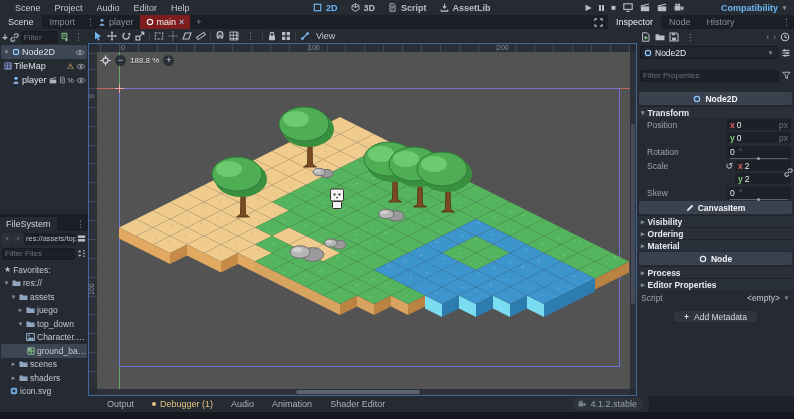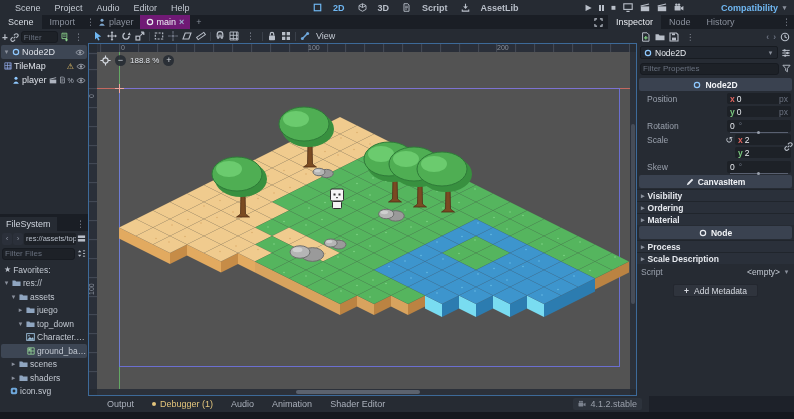--- a/index.html
+++ b/index.html
@@ -8,36 +8,36 @@
        -webkit-user-select:none;user-select:none;cursor:default}
   #root{position:relative;width:794px;height:419px;background:#15181e;overflow:hidden}
   .ic{display:inline-block;vertical-align:middle;flex:none}
   svg.ic *{vector-effect:non-scaling-stroke}
 
   
   .menubar{position:absolute;left:0;top:0;width:794px;height:15px;background:#262b33;
            display:flex;align-items:center;padding:0 8px;gap:0}
   .menu-item{padding:0 7px;color:#c3c9d2}
   .workspaces{position:absolute;left:313px;top:0;height:15px;display:flex;align-items:center;gap:13px}
-  .ws{display:flex;gap:11px;color:#b9bfc9}
+  .ws{display:flex;gap:4px;color:#b9bfc9}
   .ws.active{color:#6fb7f2}
   .transport{position:absolute;right:110px;top:0;height:15px;display:flex;align-items:center;gap:7px;color:#b9bfc9}
   .tbtn{display:flex;align-items:center}
   .pausebars{display:flex;gap:1.5px}.pausebars i{display:block;width:2px;height:6px;background:#b9bfc9}
   .renderer{position:absolute;right:6px;top:0;height:15px;display:flex;align-items:center;gap:3px;color:#6fb7f2;font-weight:bold}
 
   
   .tabbar{position:absolute;left:0;top:15px;width:794px;height:14px;background:#1a1e25;display:flex;align-items:stretch}
   .dock-tabs{width:88px;display:flex}
   .dtab{padding:0 8px;display:flex;align-items:center;color:#8a909c}
   .dtab.active{background:#262b33;color:#d8dde4}
   .dots{color:#8a909c;display:flex;align-items:center;padding:0 3px}
   .scene-tabs{display:flex;align-items:stretch;margin-left:4px}
   .stab{display:flex;align-items:center;gap:3px;padding:0 6px;color:#8a909c}
-  .stab.active{background:#701a75;color:#eef1f5}
+  .stab.active{background:#7f1d1d;color:#eef1f5}
   .stab .close{color:#9fb6cf;font-weight:bold}
   .plus-tab{display:flex;align-items:center;padding:0 6px;color:#8a909c}
   .tab-spacer{flex:1}
   .expand-btn{display:flex;align-items:center;padding:0 5px;color:#b9bfc9}
   .insp-tabs{width:186px;display:flex;background:#1a1e25}
   .itab{padding:0 8px;display:flex;align-items:center;color:#8a909c}
   .itab.active{background:#262b33;color:#e8ebf0}
   .insp-tabs .dots{margin-left:auto}
 
   
@@ -111,21 +111,21 @@
 
   
   .right-dock{width:157px;background:#262b33;display:flex;flex-direction:column;font-size:8.5px}
   .insp-toolbar{height:16px;display:flex;align-items:center;gap:4px;padding:0 4px;color:#b9bfc9}
   .insp-toolbar .sp{flex:1}
   .histarr{color:#6b7280;font-weight:bold}
   .node-row{height:15px;display:flex;align-items:center;gap:3px;padding:0 3px}
   .node-box{flex:1;height:13px;background:#21262e;border:1px solid #171b21;border-radius:2px;
             display:flex;align-items:center;gap:3px;padding:0 3px;color:#e8ebf0}
   .node-box .spacer{flex:1}
-  .insp-filter{height:17px;display:flex;align-items:center;gap:3px;padding:0 3px;color:#b9bfc9}
+  .insp-filter{height:31px;display:flex;align-items:center;gap:3px;padding:0 3px;color:#b9bfc9}
   .cat{height:13px;margin:1px 2px;background:#3a4250;border-radius:2px;display:flex;align-items:center;
        justify-content:center;gap:4px;font-weight:bold;color:#f2f4f7}
   .sect{height:12px;display:flex;align-items:center;gap:3px;padding:0 4px;font-weight:bold;color:#e6e9ee;
         background:#2a303a;border-top:1px solid #20252c}
   .sect .arr{width:auto}
   .prow{display:flex;align-items:center;height:13px;padding:0 3px 0 10px}
   .plabel{flex:1;color:#9aa1ad;overflow:hidden;white-space:nowrap}
   .pfield{width:64px;display:flex;align-items:center;gap:2px;background:#1d2127;border-radius:2px;height:11px;padding:0 3px;flex:none}
   .ax{font-weight:bold}
   .ax.x{color:#e0655f}.ax.y{color:#7ac87e}
@@ -1072,20 +1072,24 @@
         <svg class="ic" width="9" height="9">
             <use href="#i-funnel"></use>
           </svg>
       </div>
       <div class="cat">
         <svg class="ic" width="8" height="8" style="color:#8fc9ff">
             <use href="#i-circle"></use>
           </svg>
         <span>Node2D</span>
       </div>
+      <div class="sect">
+        <span class="arr">▾</span>
+        <span>Transform</span>
+      </div>
 
       <div class="prow">
         <span class="plabel">Position</span>
         <div class="pfield">
           <span class="ax x">x</span>
           <span class="pval">0</span>
           <span class="punit">px</span>
         </div>
       </div>
       <div class="prow">
@@ -1164,21 +1168,21 @@
             <use href="#i-circle"></use>
           </svg>
         <span>Node</span>
       </div>
       <div class="sect">
           <span class="arr">▸</span>
           <span>Process</span>
         </div>
       <div class="sect">
           <span class="arr">▸</span>
-          <span>Scale Description</span>
+          <span>Editor Properties</span>
         </div>
       <div class="script-row">
         <span class="plabel">Script</span>
         <span class="script-val">&lt;empty&gt;</span>
         <span class="arr">▾</span>
       </div>
       <div class="meta-wrap">
         <span class="meta-btn">
           <b>+</b>
           <span>Add Metadata</span>

